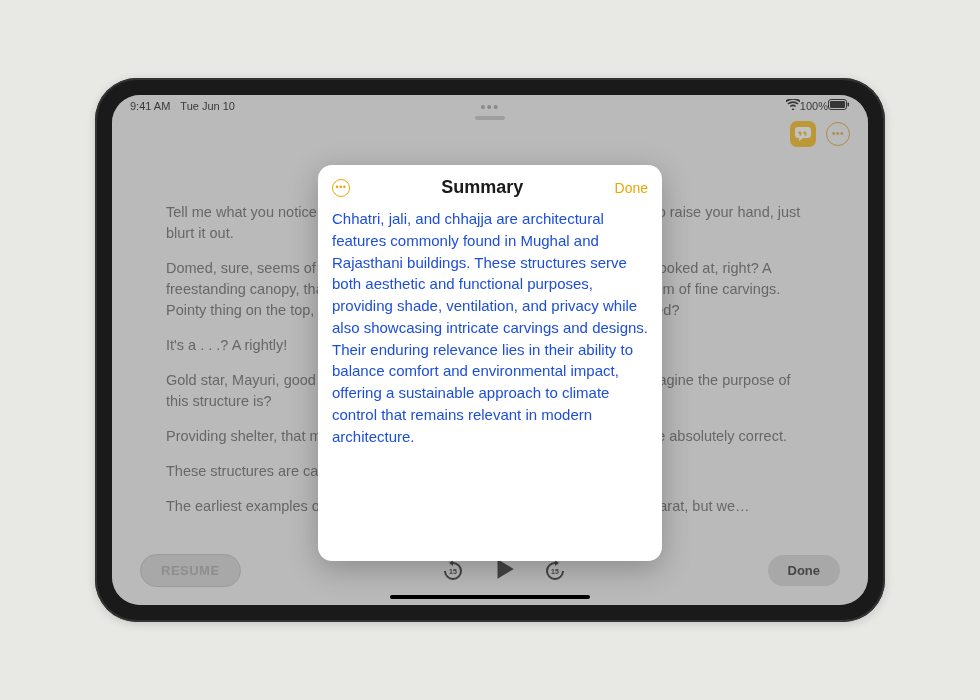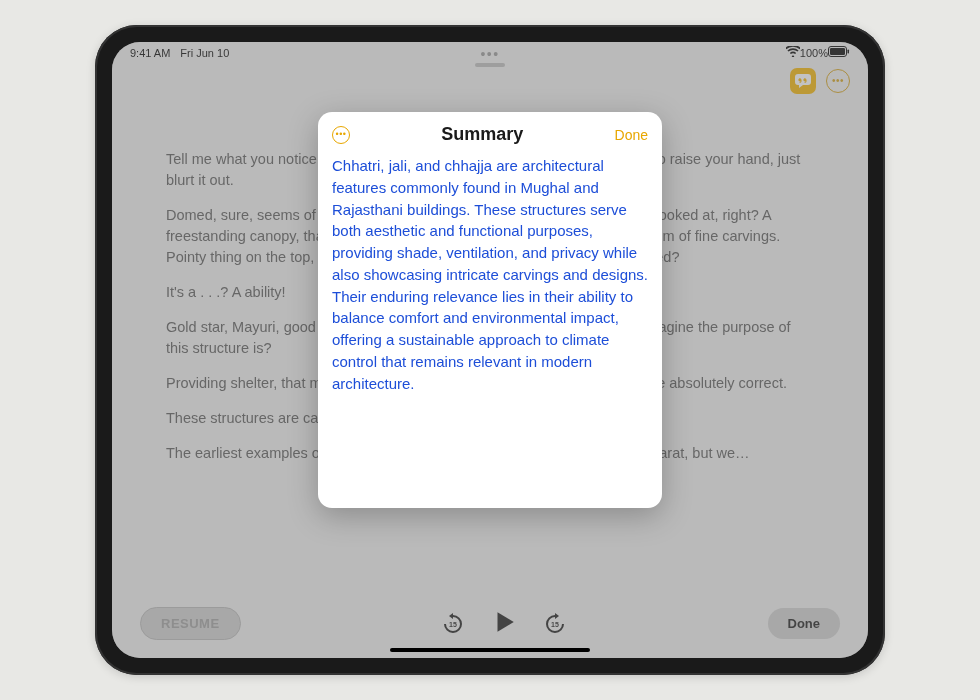--- a/index.html
+++ b/index.html
@@ -8,21 +8,21 @@
     height: 700px;
     background: #e8e8e5;
     font-family: -apple-system, 'Helvetica Neue', Helvetica, Arial, sans-serif;
     display: flex;
     align-items: center;
     justify-content: center;
     overflow: hidden;
   }
   .device-frame {
     width: 790px;
-    height: 650px;
+    height: 544px;
     background: #1a1a1a;
     border-radius: 42px;
     padding: 17px;
     position: relative;
     box-shadow: 0 2px 10px rgba(0,0,0,0.15), inset 0 0 0 2px #333;
   }
   .screen {
     width: 100%;
     height: 100%;
     background: #f0f0f0;
@@ -204,21 +204,21 @@
 </style>
 </head>
 <body>
 
 <div class="device-frame">
   <div class="screen">
 
     <div class="status-bar">
       <div class="status-left">
         <span>9:41 AM</span>
-        <span>Fri Jun 10</span>
+        <span>Tue Jun 10</span>
       </div>
       <div class="status-right">
         <span>
           <svg width="14" height="11" viewBox="0 0 14 11">
               <path d="M7 9.5a1.2 1.2 0 100 2.4 1.2 1.2 0 000-2.4zm-3.2-2.6a5 5 0 016.4 0l-1.1 1.2a3.3 3.3 0 00-4.2 0L3.8 6.9zM1.4 4.4a8.6 8.6 0 0111.2 0l-1.1 1.2a7 7 0 00-9 0L1.4 4.4zM-.9 2a12 12 0 0115.8 0L13.8 3.2a10.3 10.3 0 00-13.6 0L-.9 2z" fill="#000"></path>
             </svg>
         </span>
         <span>100%</span>
         <span>
           <svg width="22" height="11" viewBox="0 0 22 11">
@@ -243,21 +243,21 @@
       <div class="icon-btn more-circle">
         <span style="font-size:10px;letter-spacing:0.5px;line-height:1;">•••</span>
       </div>
     </div>
 
     <div class="page-title">New Recording</div>
 
     <div class="transcript">
       <p>Tell me what you notice about this structure and its main features? No need to raise your hand, just blurt it out.</p>
       <p>Domed, sure, seems of a single piece, maybe composed of the same we've looked at, right? A freestanding canopy, that's what a lot of people call it. Intricate patterns, system of fine carvings. Pointy thing on the top, OK and what might something like that be rightly called?</p>
-      <p>It's a . . .? A ability!</p>
+      <p>It's a . . .? A rightly!</p>
       <p>Gold star, Mayuri, good remembering and thinking there. Now what do we imagine the purpose of this structure is?</p>
       <p>Providing shelter, that makes sense, maybe a monument of some kind. You're absolutely correct.</p>
       <p>These structures are called chhatri, from the Sanskrit word for umbrella.</p>
       <p>The earliest examples of chhatri that we know of are found in the state of Gujarat, but we…</p>
     </div>
 
     <div class="bottom-bar">
       <button class="btn-pill btn-resume">RESUME</button>
       <div class="playback">
         <div class="skip-btn">

